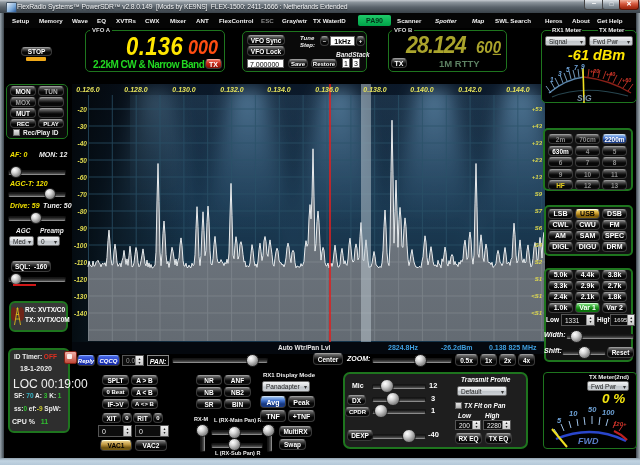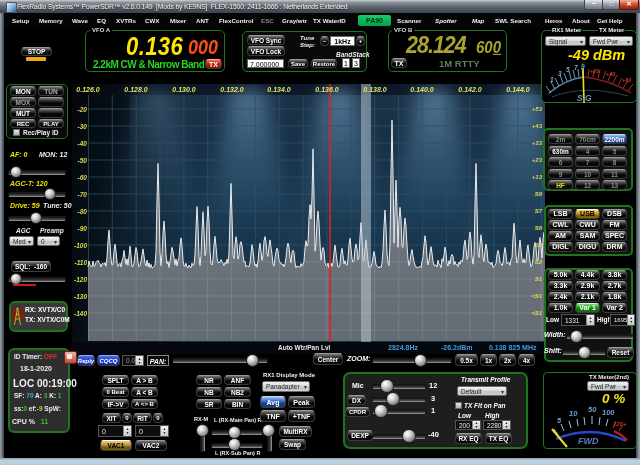--- a/index.html
+++ b/index.html
@@ -259,21 +259,21 @@
 <div class="lb" style="left:551px;top:27px;font-size:6px;color:#eee;background:#000;padding:0 1px;font-weight:bold;">RX1 Meter</div>
 <div class="lb" style="left:598px;top:27px;font-size:6px;color:#eee;background:#000;padding:0 1px;font-weight:bold;">TX Meter</div>
 <div class="dd" style="left:545px;top:36px;width:41px;height:10px;font-size:6.5px;">
       <span class="ddt">Signal</span>
       <span class="dda">▾</span>
     </div>
 <div class="dd" style="left:589px;top:36px;width:44px;height:10px;font-size:6.5px;">
       <span class="ddt">Fwd Pwr</span>
       <span class="dda">▾</span>
     </div>
-<div class="lb" style="left:568px;top:47.5px;font-size:14.5px;color:#ffe600;font-weight:bold;font-style:italic;">-49 dBm</div>
+<div class="lb" style="left:568px;top:47.5px;font-size:14.5px;color:#ffe600;font-weight:bold;font-style:italic;">-61 dBm</div>
 <svg class="lb" style="left:541px;top:62px;" width="96" height="41" viewBox="541 62 96 41">
 <path d="M549,93 Q566,79 584,77" fill="none" stroke="#5b86ad" stroke-width="1.4"></path>
 <path d="M584,77 Q610,80 631,93" fill="none" stroke="#8a2018" stroke-width="1.4"></path>
 <path d="M552,97 Q584,84 628,96" fill="none" stroke="#27454f" stroke-width="1.2"></path>
 <g stroke="#7fa8cc" stroke-width="0.9">
 <line x1="551" y1="93" x2="546" y2="86"></line>
         <line x1="555" y1="89" x2="551" y2="82"></line>
 <line x1="559" y1="86" x2="555" y2="78"></line>
         <line x1="563" y1="83" x2="560" y2="75"></line>
 <line x1="567" y1="81" x2="564" y2="73"></line>
@@ -349,21 +349,21 @@
 <ellipse cx="2.8" cy="9" rx="3" ry="7" fill="#6e2317"></ellipse>
       <ellipse cx="10.2" cy="9" rx="3" ry="7" fill="#6e2317"></ellipse>
 <path d="M6.5,3 L3.5,20 M6.5,3 L9.5,20 M4.3,14 L8.7,14 M4.9,9.5 L8.1,9.5" stroke="#d8b81c" stroke-width="0.9" fill="none"></path>
 <path d="M6.5,2 l1.3,2.2 h-2.6 z" fill="#d8b81c"></path>
     </svg>
 <div class="lb" style="left:25px;top:306px;font-size:6.5px;color:#fff;font-weight:bold;">RX: XVTX/C0</div>
 <div class="lb" style="left:25px;top:316px;font-size:6.5px;color:#fff;font-weight:bold;">TX: XVTX/C0M</div>
 <div class="pnl" style="left:8px;top:348px;width:62px;height:85px;background:#2e2e2e;border-radius:6px;border-width:2px;"></div>
 <div class="lb" style="left:14px;top:353px;font-size:6.5px;color:#eee;font-weight:bold;">ID Timer: <span style="color:#e03020;">OFF</span></div>
 <div class="lb" style="left:20px;top:365px;font-size:7px;color:#eee;font-weight:bold;">18-1-2020</div>
-<div class="lb" style="left:13px;top:378px;font-size:10px;color:#f0f0f0;font-weight:bold;">LOC 00:19:00</div>
+<div class="lb" style="left:13px;top:378px;font-size:12px;color:#f0f0f0;font-weight:normal;">LOC 00:19:00</div>
 <div class="lb" style="left:14px;top:392px;font-size:6.5px;color:#eee;font-weight:bold;">SF: <span style="color:#35b6c8;">70</span> A: <span style="color:#30c030;">3</span> K: <span style="color:#30c030;">1</span></div>
 <div class="lb" style="left:14px;top:405px;font-size:6.5px;color:#eee;font-weight:bold;">ss:<span style="color:#30c030;">0</span> ef:<span style="color:#c8c830;">-9</span> SpW:</div>
 <div class="lb" style="left:12px;top:418px;font-size:7px;color:#eee;font-weight:bold;">CPU % &nbsp; <span style="color:#30c030;">11</span></div>
 <div class="lb" style="left:64px;top:351px;width:11px;height:11px;background:linear-gradient(180deg,#f0b0a8,#c04838);border:1px solid #802015;border-radius:2px;"></div>
 <div class="lb" style="left:67px;top:354px;width:5px;height:5px;background:#f8f0ee;border-radius:1px;"></div>
 <div class="b broyal" style="left:77px;top:355px;width:18px;height:11px;font-size:6px;">Reply</div>
 <div class="b broyal" style="left:97px;top:355px;width:23px;height:11px;font-size:6px;">CQCQ</div>
 <div class="spind" style="left:122px;top:355px;width:22px;height:11px;font-size:6.5px;">
       <span class="spt"><span style="color:#999;">0.0</span></span>
       <span class="spa">

